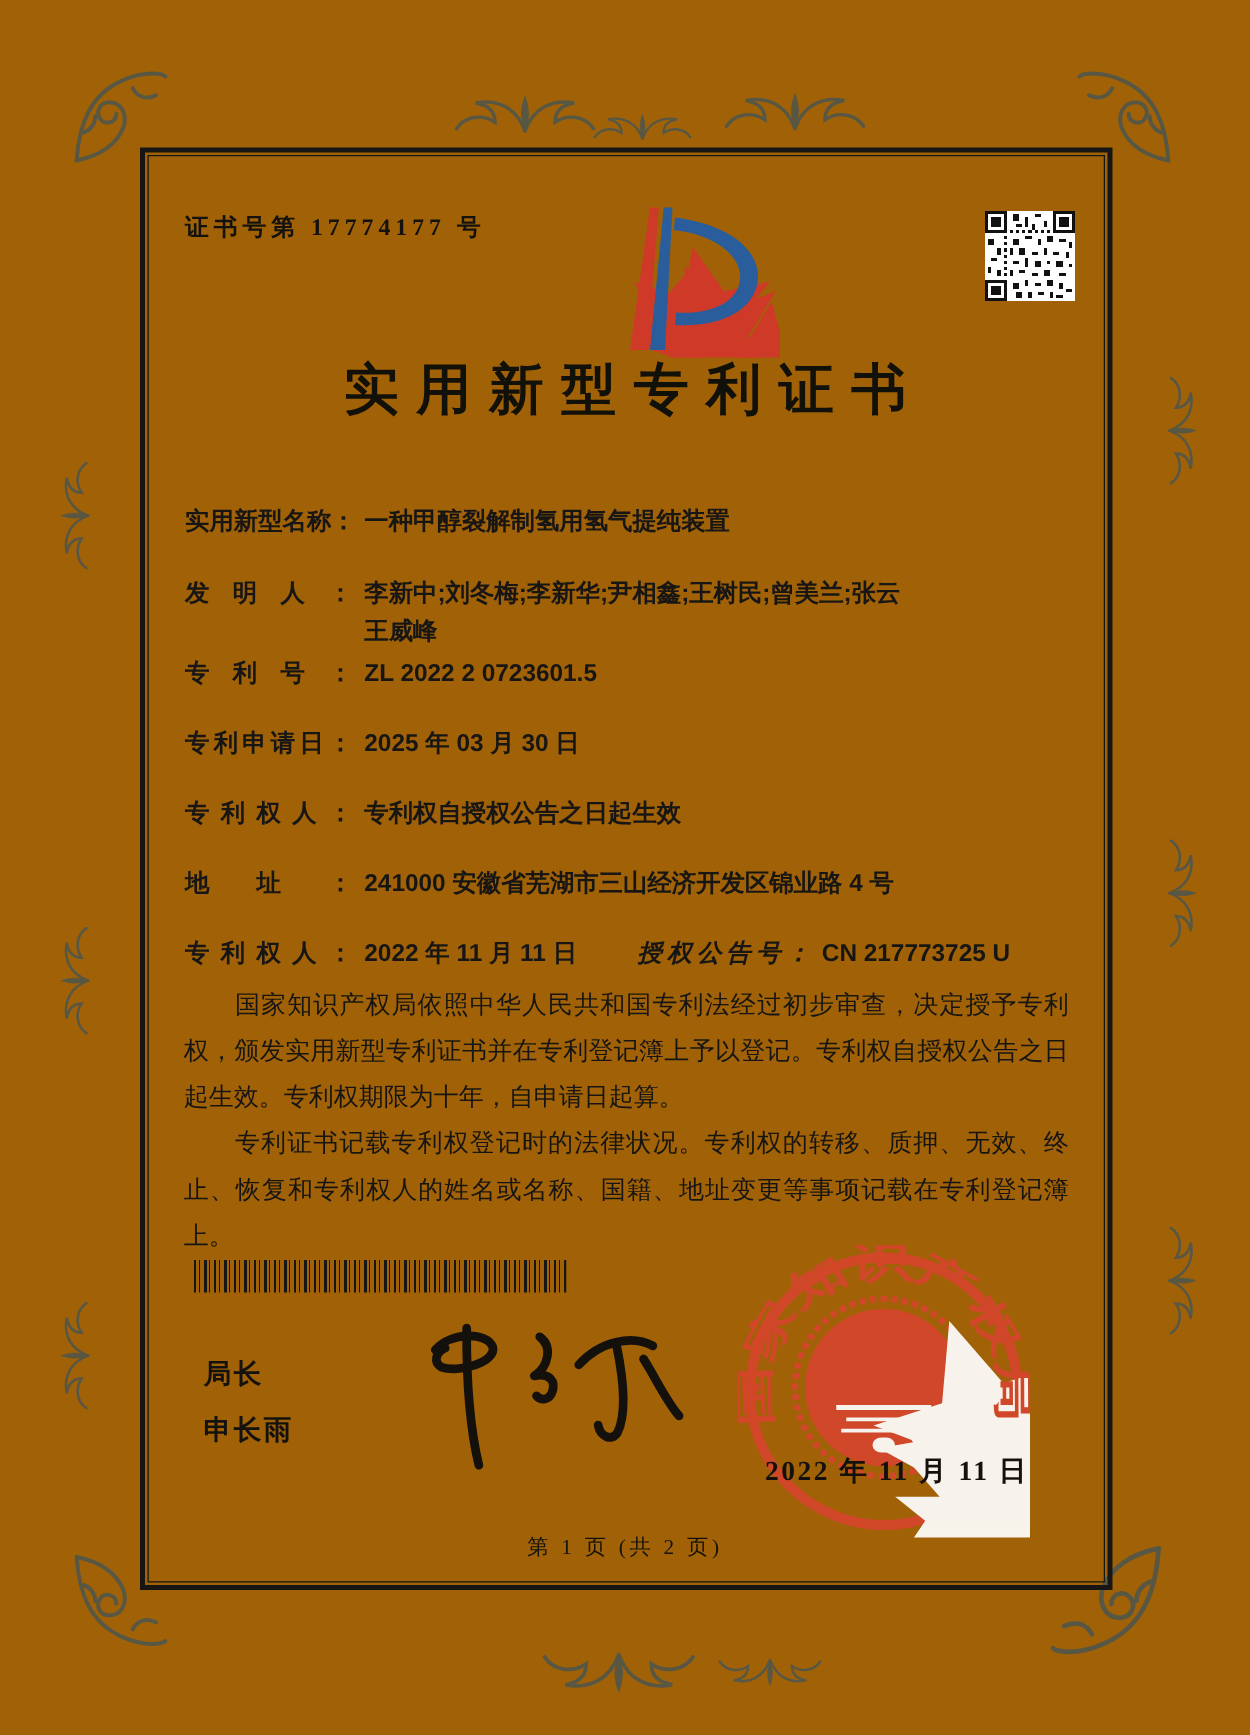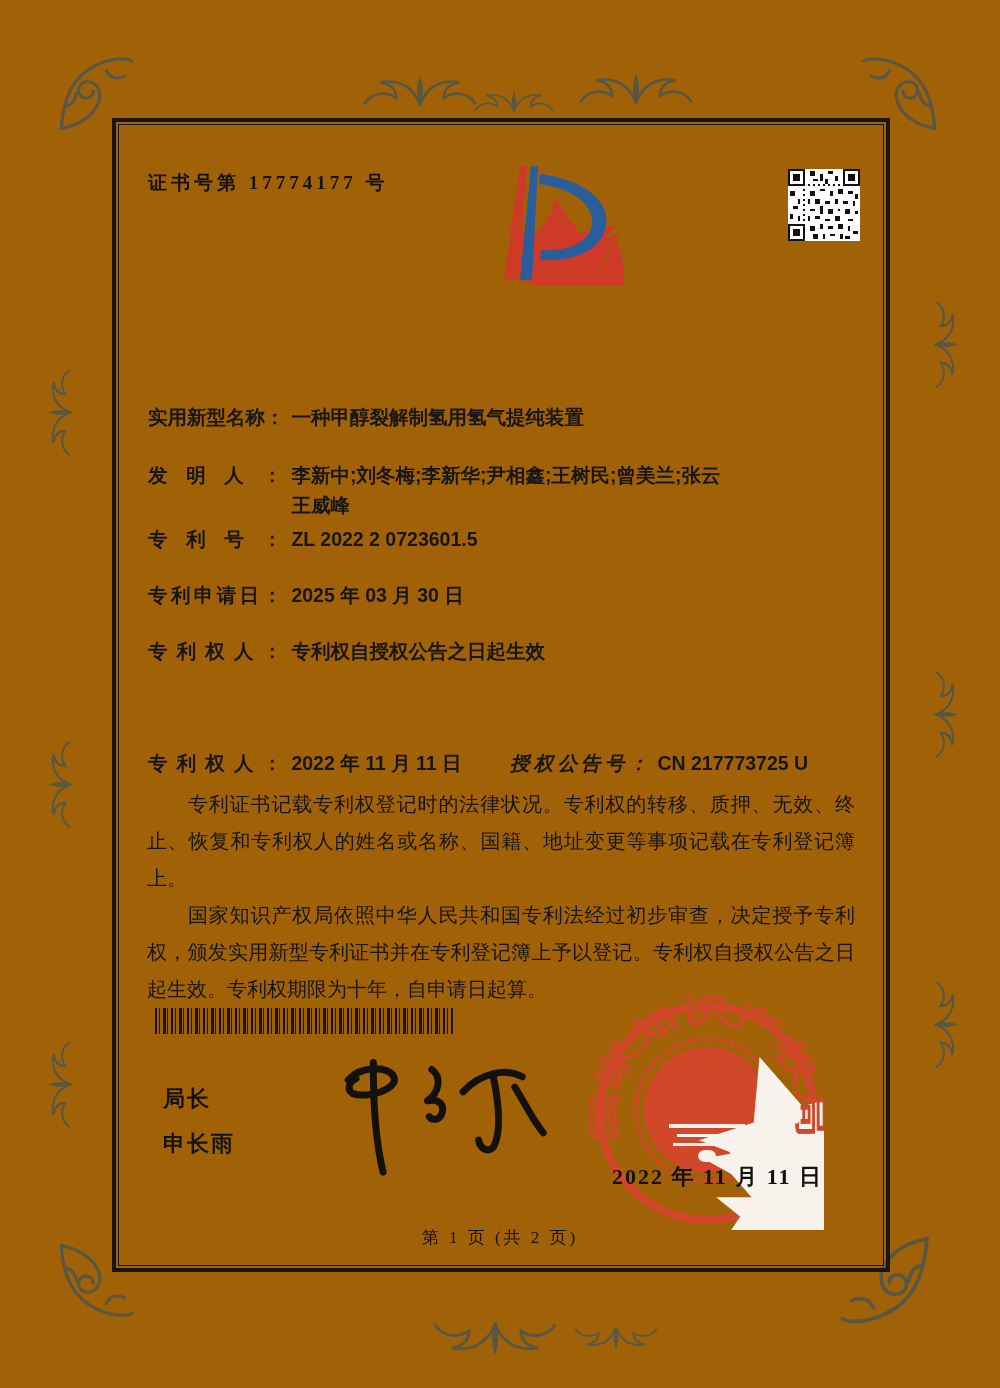--- a/index.html
+++ b/index.html
@@ -180,20 +180,21 @@
       <path d="M1,9h2v2H1z M4,12h1v2H4z M2,15h2v1H2z M1,18h1v2H1z M4,19h1v2H4z"></path>
       <path d="M9,9h2v2H9z M13,8h2v1h-2z M17,9h1v2h-1z M20,8h2v2h-2z M24,9h2v1h-2z M27,10h1v2h-1z"></path>
       <path d="M8,12h1v2H8z M11,12h2v2h-2z M15,13h2v1h-2z M19,12h1v2h-1z M22,13h2v1h-2z M26,13h1v2h-1z"></path>
       <path d="M9,16h2v1H9z M13,15h1v3h-1z M16,16h2v2h-2z M20,16h1v1h-1z M23,16h2v2h-2z M27,17h1v1h-1z"></path>
       <path d="M8,19h1v2H8z M11,19h2v1h-2z M15,20h2v1h-2z M19,19h2v2h-2z M24,20h2v1h-2z"></path>
       <path d="M9,23h2v2H9z M13,22h1v2h-1z M16,23h2v1h-2z M20,22h2v2h-2z M24,23h1v2h-1z M26,25h2v1h-2z"></path>
       <path d="M10,26h2v2h-2z M14,26h1v2h-1z M17,26h2v1h-2z M21,26h1v2h-1z M23,27h2v1h-2z"></path>
     </g>
   </svg>
 
+  <div class="title">实用新型专利证书</div>
 
   <div class="frow" style="top:460px">
     <span class="flabel">发明人：</span>
     <span class="fvalue">
       <span class="vline">李新中;刘冬梅;李新华;尹相鑫;王树民;曾美兰;张云</span>
       <span class="vline">王威峰</span>
     </span>
   </div>
 
   <div class="frow" style="top:402px">
@@ -209,33 +210,37 @@
   <div class="frow" style="top:580px">
     <span class="flabel">专利申请日：</span>
     <span class="fvalue">2025 年 03 月 30 日</span>
   </div>
 
   <div class="frow" style="top:636px">
     <span class="flabel">专利权人：</span>
     <span class="fvalue">专利权自授权公告之日起生效</span>
   </div>
 
+  <div class="frow" style="top:692px">
+    <span class="flabel">地址：</span>
+    <span class="fvalue">241000 安徽省芜湖市三山经济开发区锦业路 4 号</span>
+  </div>
 
   <div class="frow" style="top:748px">
     <span class="flabel">专利权人：</span>
     <span class="fvalue">2022 年 11 月 11 日</span>
     <span class="group2">
       <span class="flabel">授权公告号：</span>
       <span class="fvalue">CN 217773725 U</span>
     </span>
   </div>
 
   <div class="body-text">
+    <p>国家知识产权局依照中华人民共和国专利法经过初步审查，决定授予专利权，颁发实用新型专利证书并在专利登记簿上予以登记。专利权自授权公告之日起生效。专利权期限为十年，自申请日起算。</p>
     <p>专利证书记载专利权登记时的法律状况。专利权的转移、质押、无效、终止、恢复和专利权人的姓名或名称、国籍、地址变更等事项记载在专利登记簿上。</p>
-    <p>国家知识产权局依照中华人民共和国专利法经过初步审查，决定授予专利权，颁发实用新型专利证书并在专利登记簿上予以登记。专利权自授权公告之日起生效。专利权期限为十年，自申请日起算。</p>
   </div>
 
   <div class="barcode"></div>
 
   <div class="comm-title">局长</div>
   <div class="comm-name">申长雨</div>
 
   <svg class="signature" viewBox="0 0 262 136">
     <g fill="none" stroke="#14110d" stroke-width="7" stroke-linecap="round" stroke-linejoin="round">
       <path d="M84,16 C82,50 82,94 88,126"></path>

